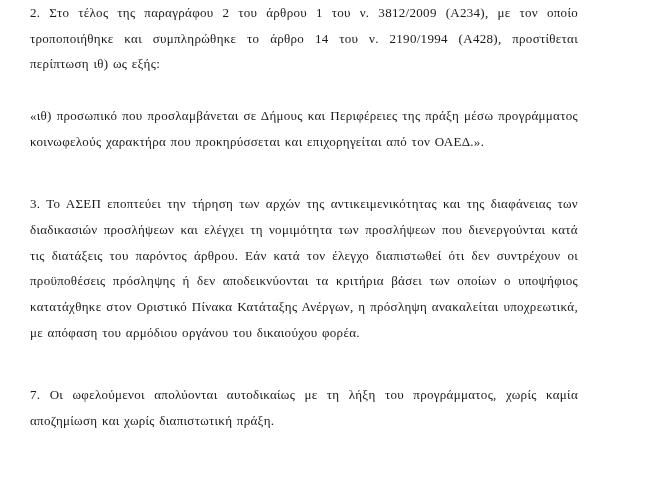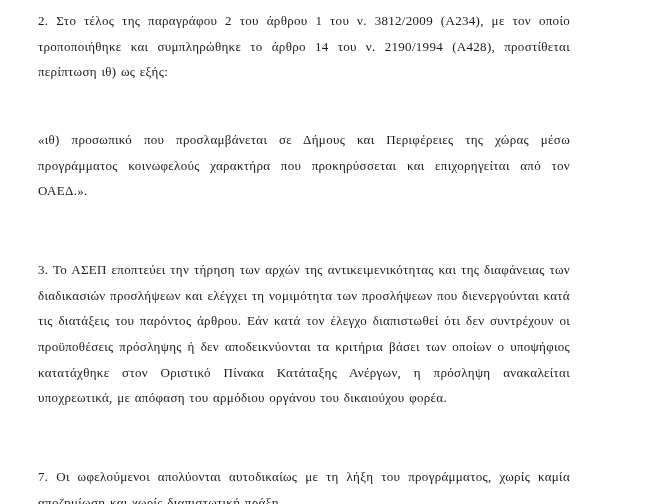--- a/index.html
+++ b/index.html
@@ -2,28 +2,28 @@
 <html><head>
 <meta charset="utf-8">
 <style>
   html, body { margin: 0; padding: 0; background: #ffffff; }
   body { width: 658px; height: 504px; overflow: hidden; position: relative; }
   .page {
     position: absolute; left: 30px; top: 0px; width: 548px;
     font-family: "Liberation Serif", "DejaVu Serif", serif;
     font-size: 13px; color: #1a1a1a; line-height: 25.7px;
   }
-  .para { margin: 8px; text-align: justify; text-align-last: left; word-spacing: 1px; letter-spacing: 0.3px; }
+  .para { margin: 0; text-align: justify; text-align-last: left; word-spacing: 1px; letter-spacing: 0.3px; }
   .gap { height: 25.7px; }
   .gap2 { height: 37px; }
 </style>
 </head>
 <body>
 
 <div class="page">
   <p class="para">2. Στο τέλος της παραγράφου 2 του άρθρου 1 του ν. 3812/2009 (Α234), με τον οποίο τροποποιήθηκε και συμπληρώθηκε το άρθρο 14 του ν. 2190/1994 (Α428), προστίθεται περίπτωση ιθ) ως εξής:</p>
   <div class="gap"></div>
-  <p class="para">«ιθ) προσωπικό που προσλαμβάνεται σε Δήμους και Περιφέρειες της χώρας μέσω προγράμματος κοινωφελούς χαρακτήρα που προκηρύσσεται και επιχορηγείται από τον ΟΑΕΔ.».</p>
+  <p class="para">«ιθ) προσωπικό που προσλαμβάνεται σε Δήμους και Περιφέρειες της πράξη μέσω προγράμματος κοινωφελούς χαρακτήρα που προκηρύσσεται και επιχορηγείται από τον ΟΑΕΔ.».</p>
   <div class="gap2"></div>
   <p class="para">3. Το ΑΣΕΠ εποπτεύει την τήρηση των αρχών της αντικειμενικότητας και της διαφάνειας των διαδικασιών προσλήψεων και ελέγχει τη νομιμότητα των προσλήψεων που διενεργούνται κατά τις διατάξεις του παρόντος άρθρου. Εάν κατά τον έλεγχο διαπιστωθεί ότι δεν συντρέχουν οι προϋποθέσεις πρόσληψης ή δεν αποδεικνύονται τα κριτήρια βάσει των οποίων ο υποψήφιος κατατάχθηκε στον Οριστικό Πίνακα Κατάταξης Ανέργων, η πρόσληψη ανακαλείται υποχρεωτικά, με απόφαση του αρμόδιου οργάνου του δικαιούχου φορέα.</p>
   <div class="gap2"></div>
   <p class="para">7. Οι ωφελούμενοι απολύονται αυτοδικαίως με τη λήξη του προγράμματος, χωρίς καμία αποζημίωση και χωρίς διαπιστωτική πράξη.</p>
 </div>
 
 </body></html>

